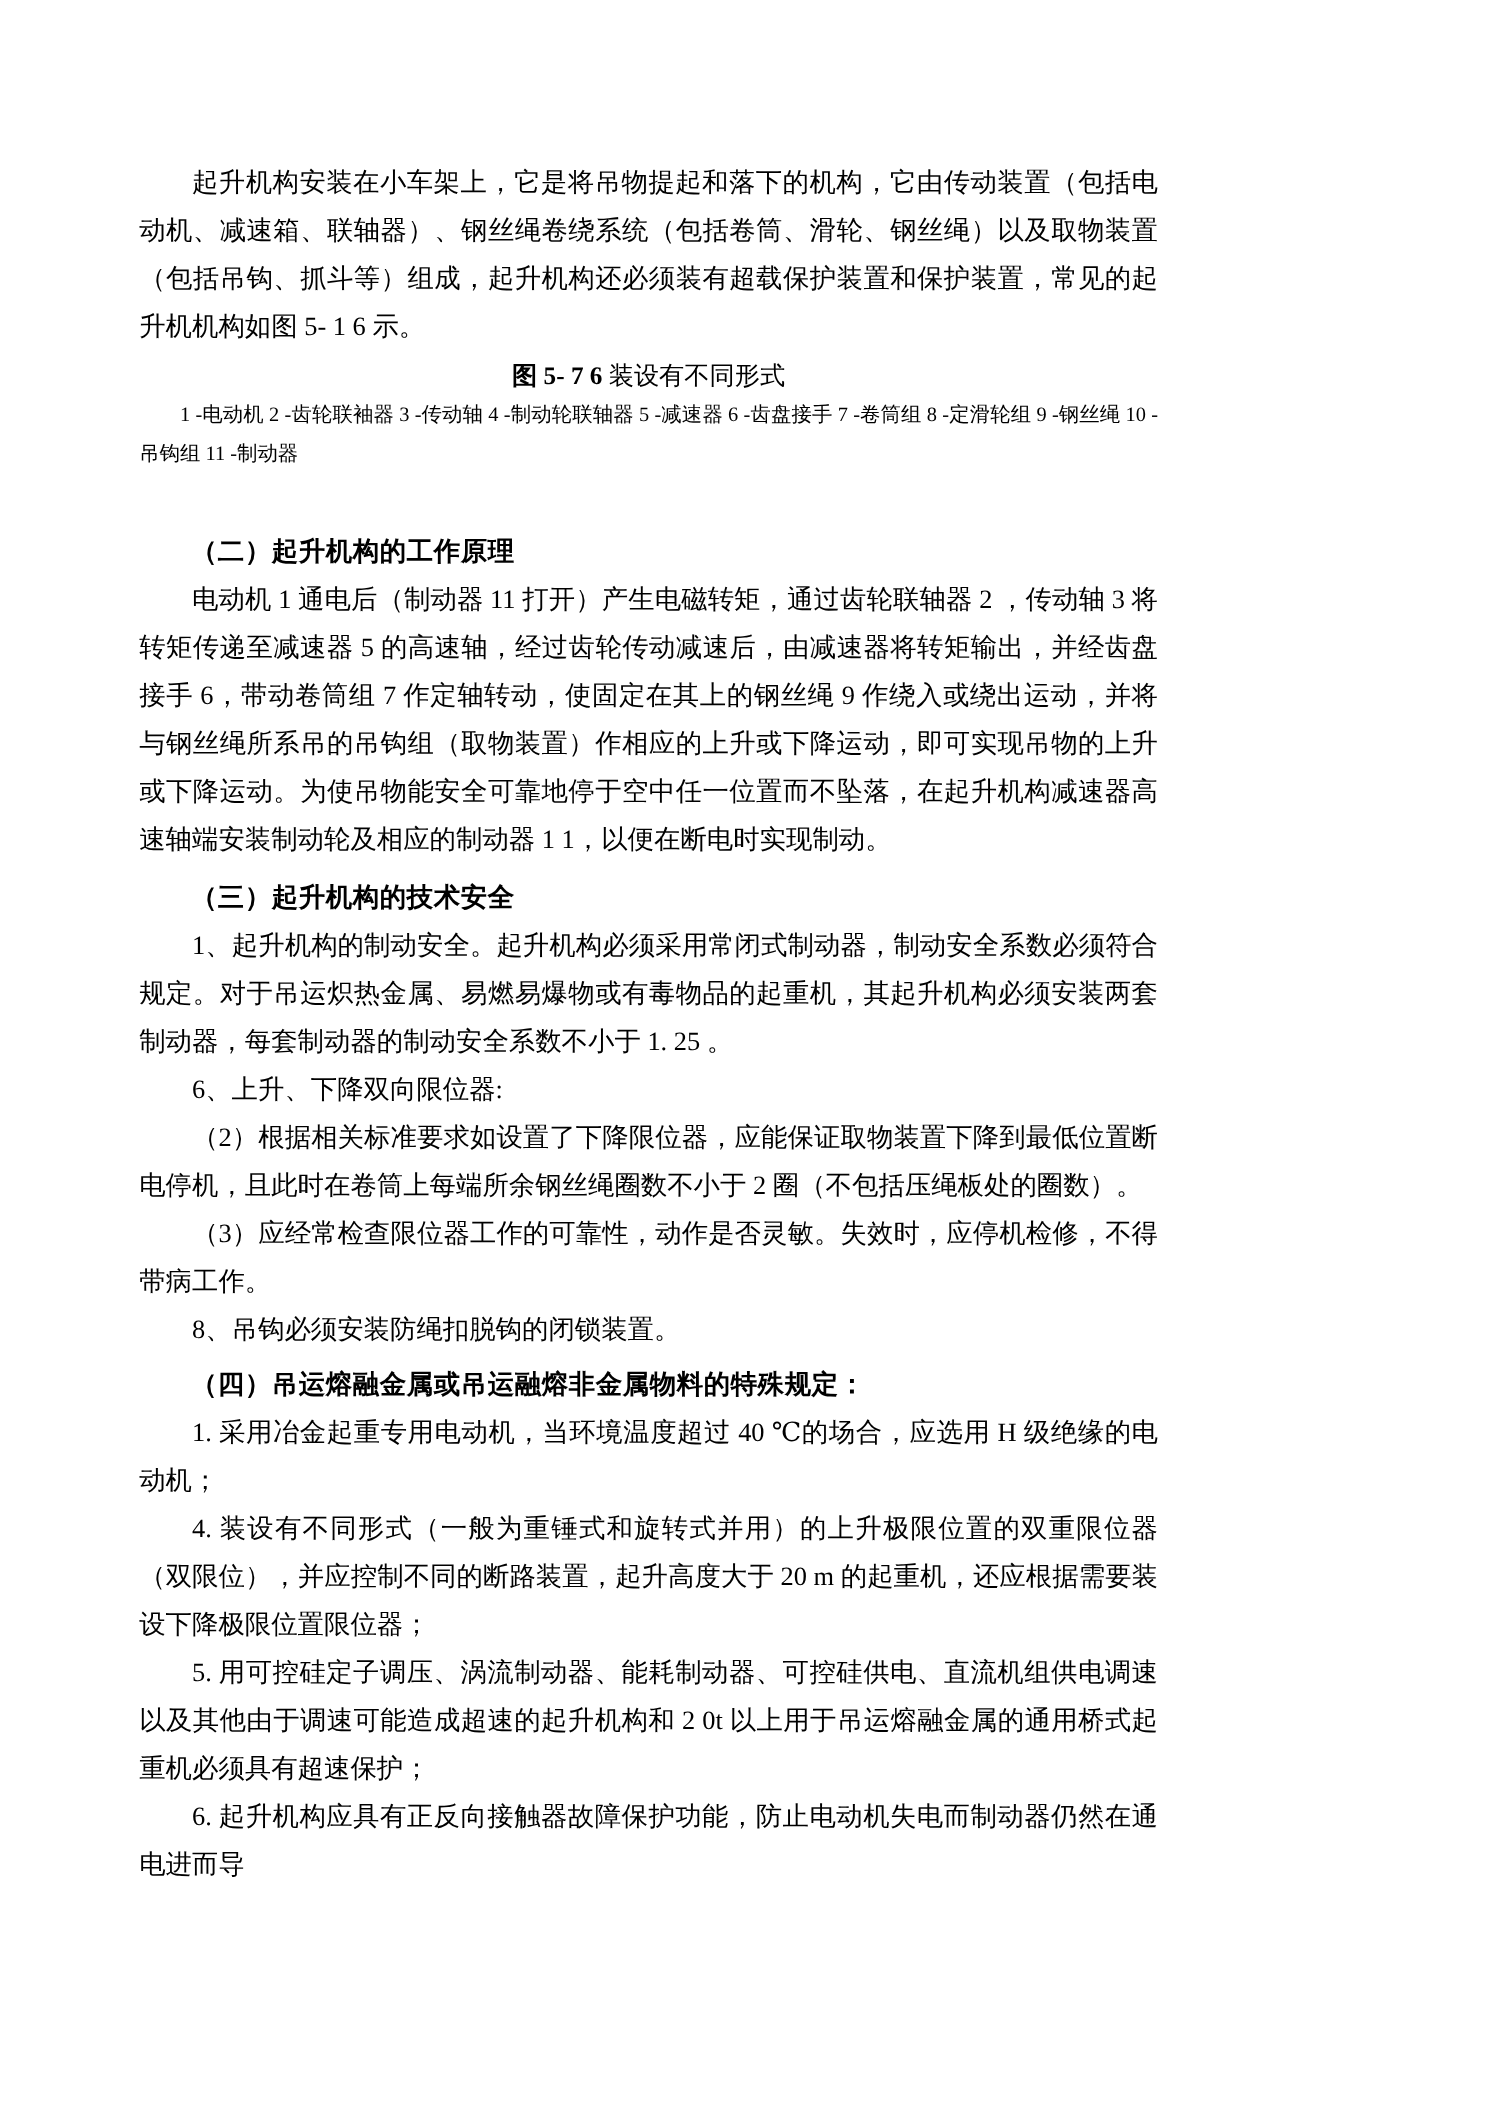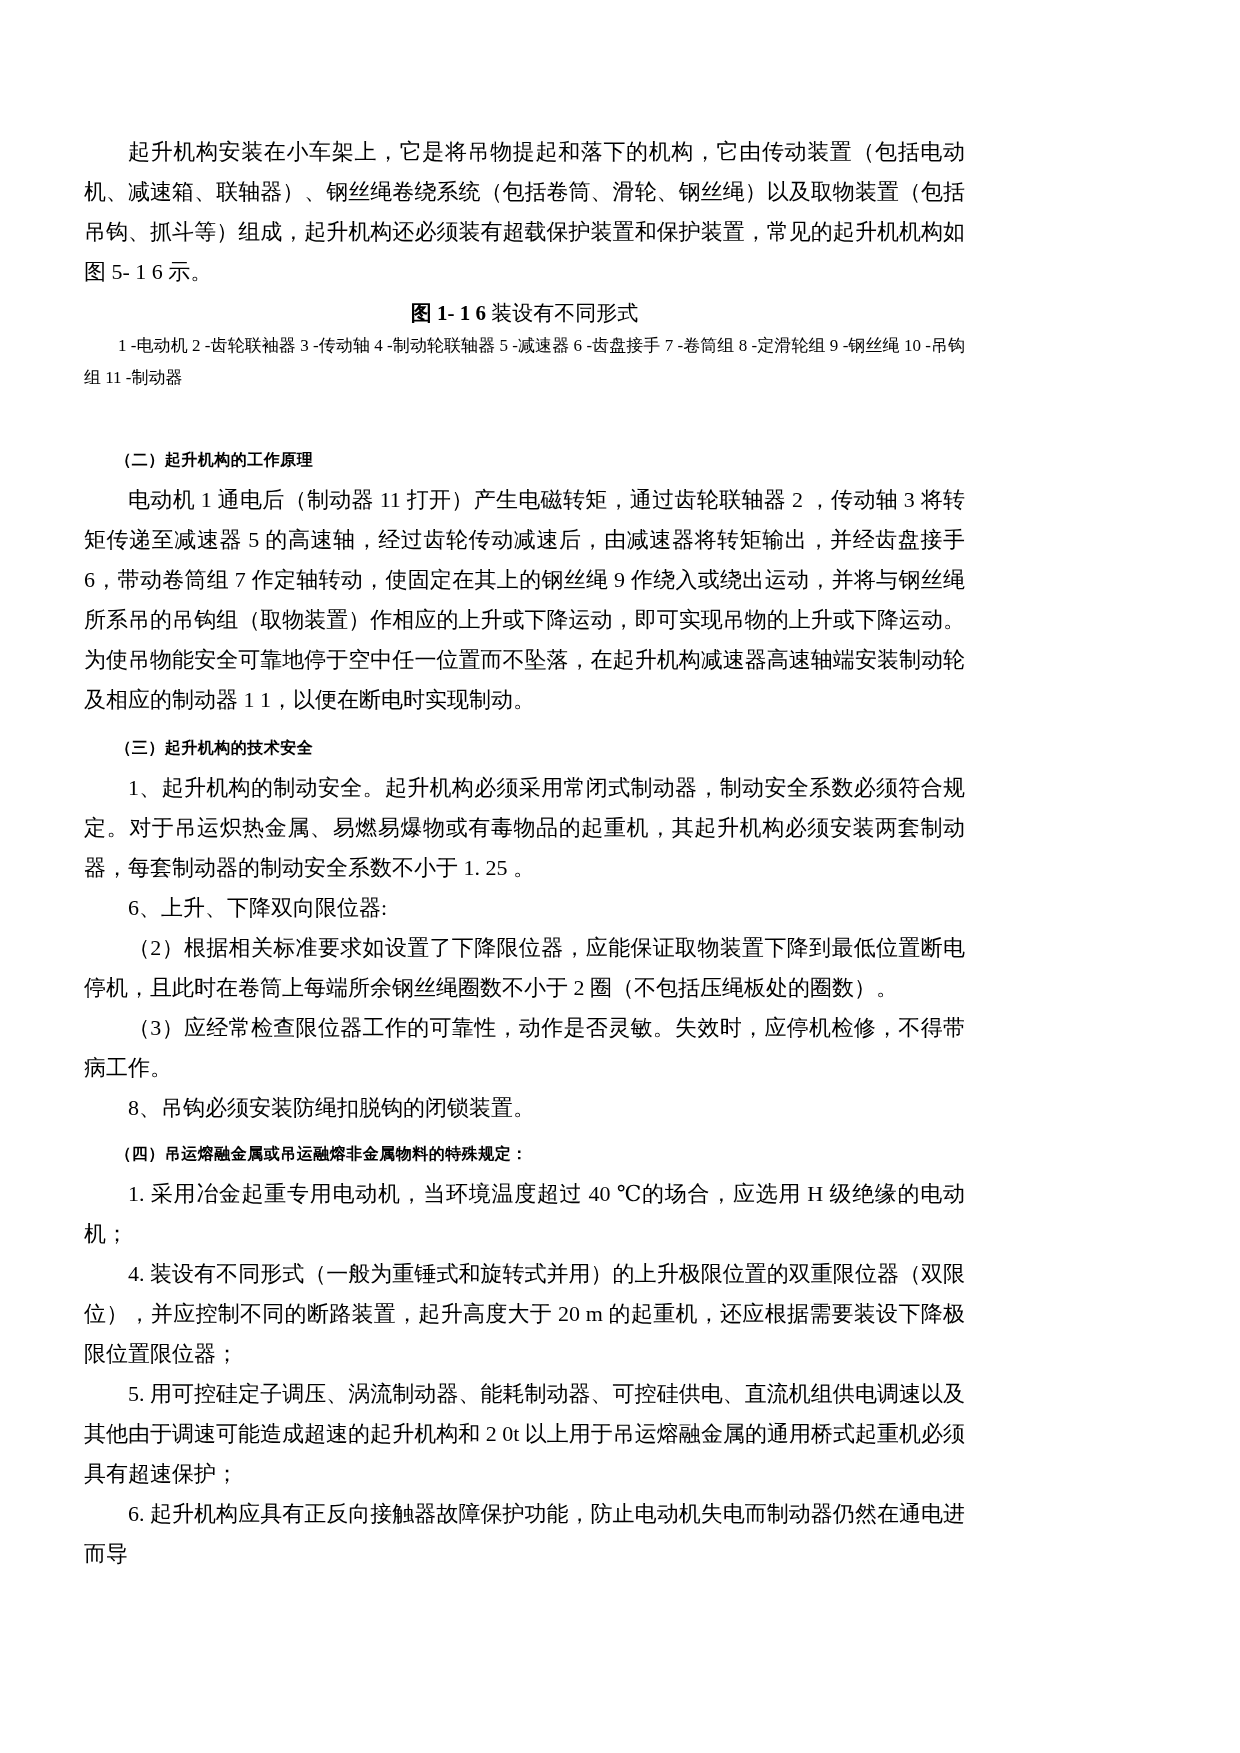--- a/index.html
+++ b/index.html
@@ -11,34 +11,34 @@
     width: 1240px;
     height: 1753px;
     overflow: hidden;
     font-family: "Liberation Serif", "DejaVu Serif", serif;
     color: #000000;
   }
   .page {
     box-sizing: border-box;
     width: 1100px;
     height: 1753px;
-    padding: 132px 135px 40px 84px;
+    padding: 132px 135px 40px 116px;
     background: #ffffff;
   }
   .para {
     margin: 0;
     font-size: 22px;
     line-height: 40px;
     text-align: justify;
     text-indent: 2em;
     word-break: break-all;
   }
   .heading {
     margin: 0;
-    font-size: 16px;
+    font-size: 22px;
     line-height: 40px;
     font-weight: 700;
     text-indent: 1.95em;
     letter-spacing: 0.5px;
   }
   .heading-2 { margin-top: 46px; }
   .heading-3 { margin-top: 8px; }
   .heading-4 { margin-top: 6px; }
   .figure-caption {
     margin: 4px 0 0 0;
@@ -57,21 +57,21 @@
   }
 </style>
 </head>
 <body>
 
 <div class="page">
 
   <p class="para">起升机构安装在小车架上，它是将吊物提起和落下的机构，它由传动装置（包括电动机、减速箱、联轴器）、钢丝绳卷绕系统（包括卷筒、滑轮、钢丝绳）以及取物装置（包括吊钩、抓斗等）组成，起升机构还必须装有超载保护装置和保护装置，常见的起升机机构如图 5- 1 6 示。</p>
 
   <div class="figure-caption">
-    <span class="cap-label">图 1- 1 6</span><span> 装设有不同形式</span>
+    <span class="cap-label">图 5- 7 6</span><span> 装设有不同形式</span>
   </div>
 
   <p class="figure-legend">1 -电动机 2 -齿轮联袖器 3 -传动轴 4 -制动轮联轴器 5 -减速器 6 -齿盘接手 7 -卷筒组 8 -定滑轮组 9 -钢丝绳 10 -吊钩组 11 -制动器</p>
 
   <h3 class="heading heading-2">（二）起升机构的工作原理</h3>
 
   <p class="para">电动机 1  通电后（制动器 11 打开）产生电磁转矩，通过齿轮联轴器 2 ，传动轴 3 将转矩传递至减速器 5 的高速轴，经过齿轮传动减速后，由减速器将转矩输出，并经齿盘接手 6，带动卷筒组 7 作定轴转动，使固定在其上的钢丝绳 9 作绕入或绕出运动，并将与钢丝绳所系吊的吊钩组（取物装置）作相应的上升或下降运动，即可实现吊物的上升或下降运动。为使吊物能安全可靠地停于空中任一位置而不坠落，在起升机构减速器高速轴端安装制动轮及相应的制动器 1 1，以便在断电时实现制动。</p>
 
   <h3 class="heading heading-3">（三）起升机构的技术安全</h3>
 

